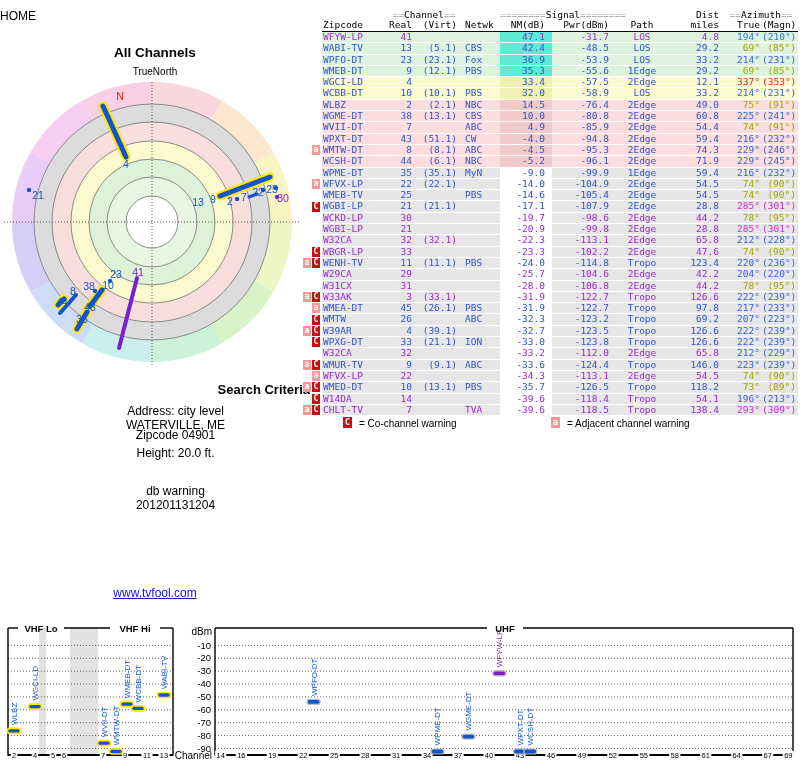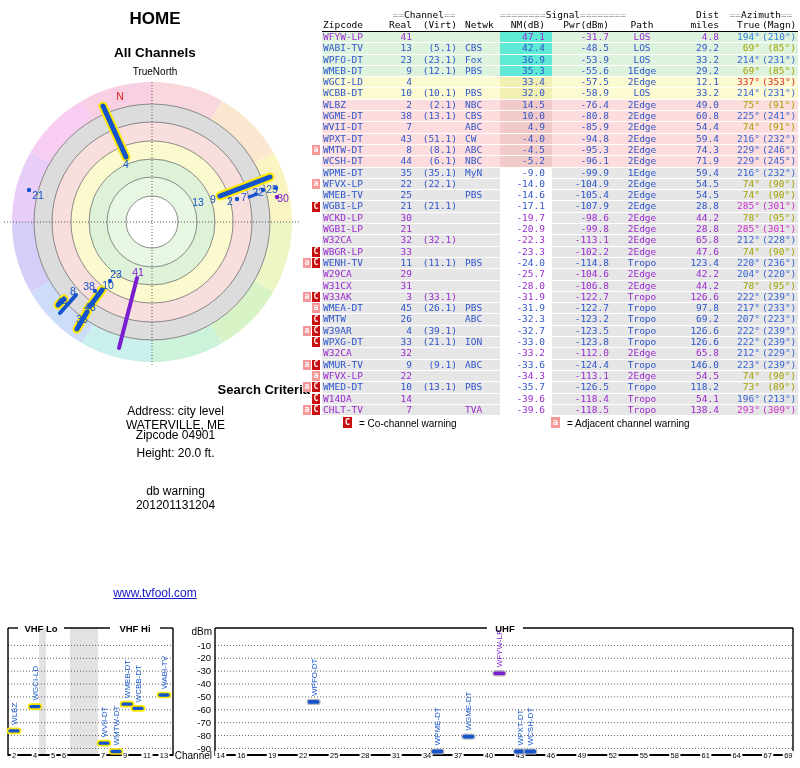--- a/index.html
+++ b/index.html
@@ -1,21 +1,21 @@
 <!DOCTYPE html>
 <html><head>
 <meta charset="utf-8">
 <style>
   html,body{margin:0;padding:0}
   body{width:800px;height:768px;background:#fff;position:relative;overflow:hidden;
        font-family:"Liberation Sans",sans-serif;color:#000}
   .abs{position:absolute}
 
   
-  #home-title{left:0;top:9px;width:310px;text-align:center;font-size:17px;font-weight:bold}
+  #home-title{left:0;top:9px;width:310px;text-align:left;font-size:12px;font-weight:normal}
   #all-channels{left:0;top:45px;width:310px;text-align:center;font-size:13.5px;font-weight:bold}
   #truenorth{left:0;top:66px;width:310px;text-align:center;font-size:10px}
   #radar{left:0;top:80px}
 
   
   #search-title{left:0;top:382px;width:310px;text-align:right;font-size:13px;font-weight:bold;}
   .sline{left:0;width:351px;text-align:center;font-size:12px;line-height:14px}
   #sl0{top:404px}#sl1{top:418px}#sl2{top:428px}#sl3{top:446px}
   #dc0{top:484px}#dc1{top:498px}
   #tvfool-link{left:0;top:586px;width:310px;text-align:center;font-size:12px;color:#1515cc;text-decoration:underline;display:block}

